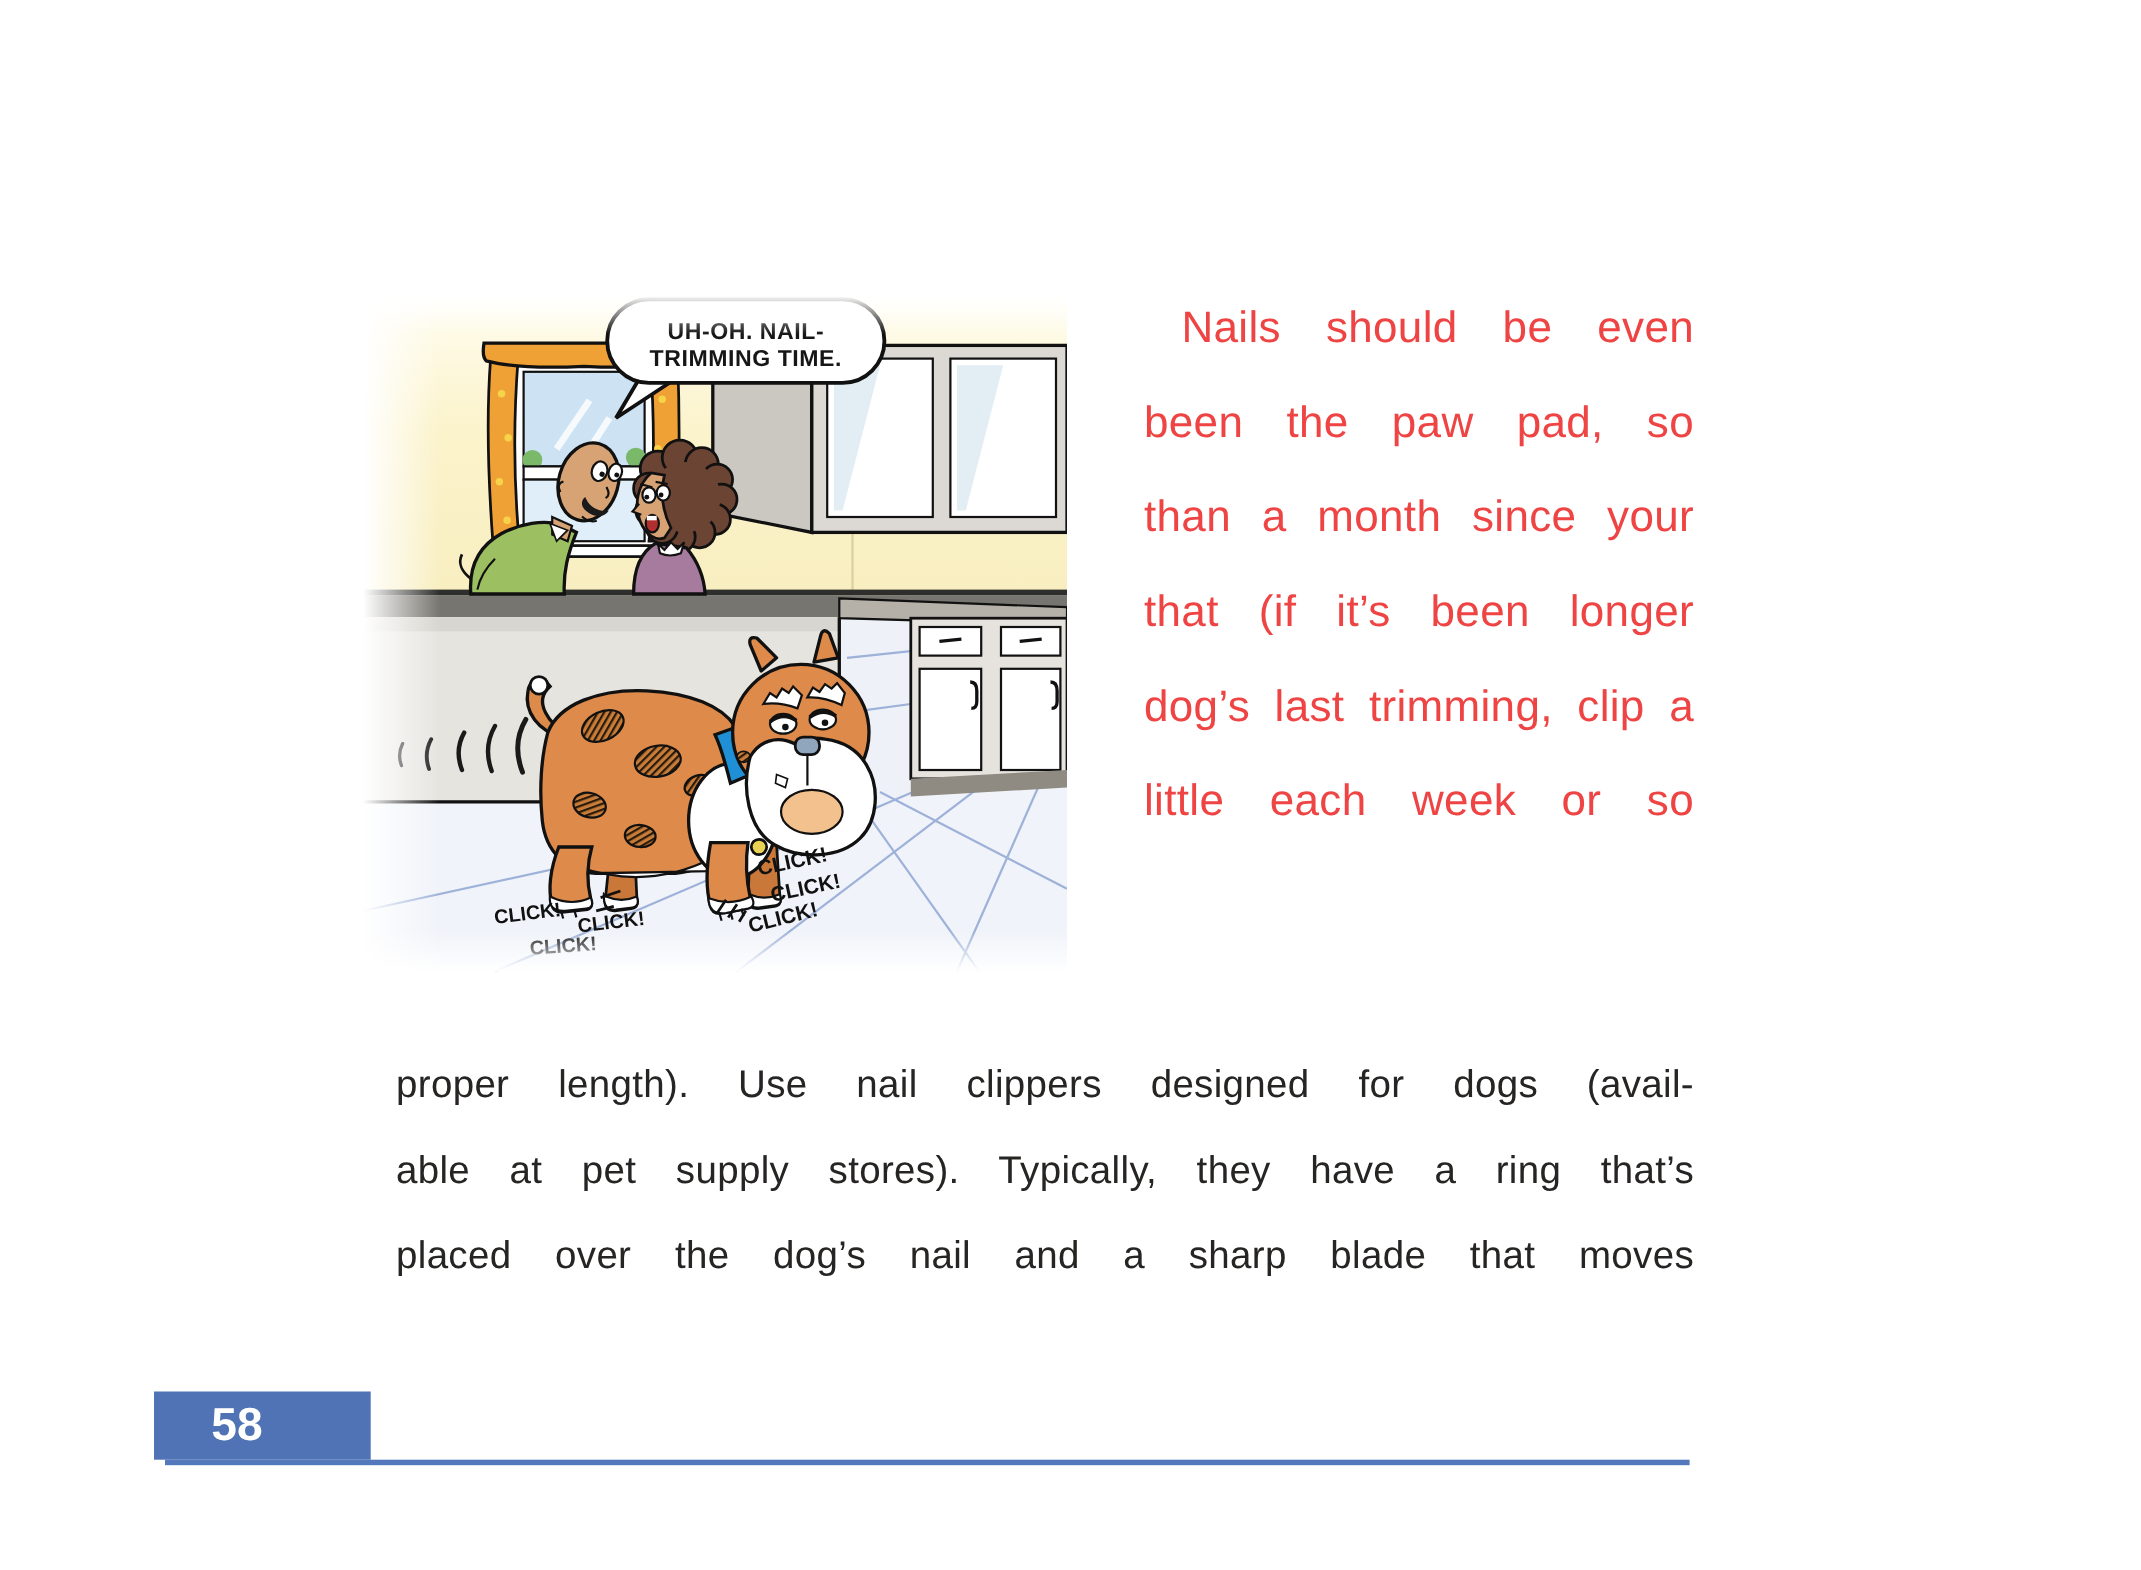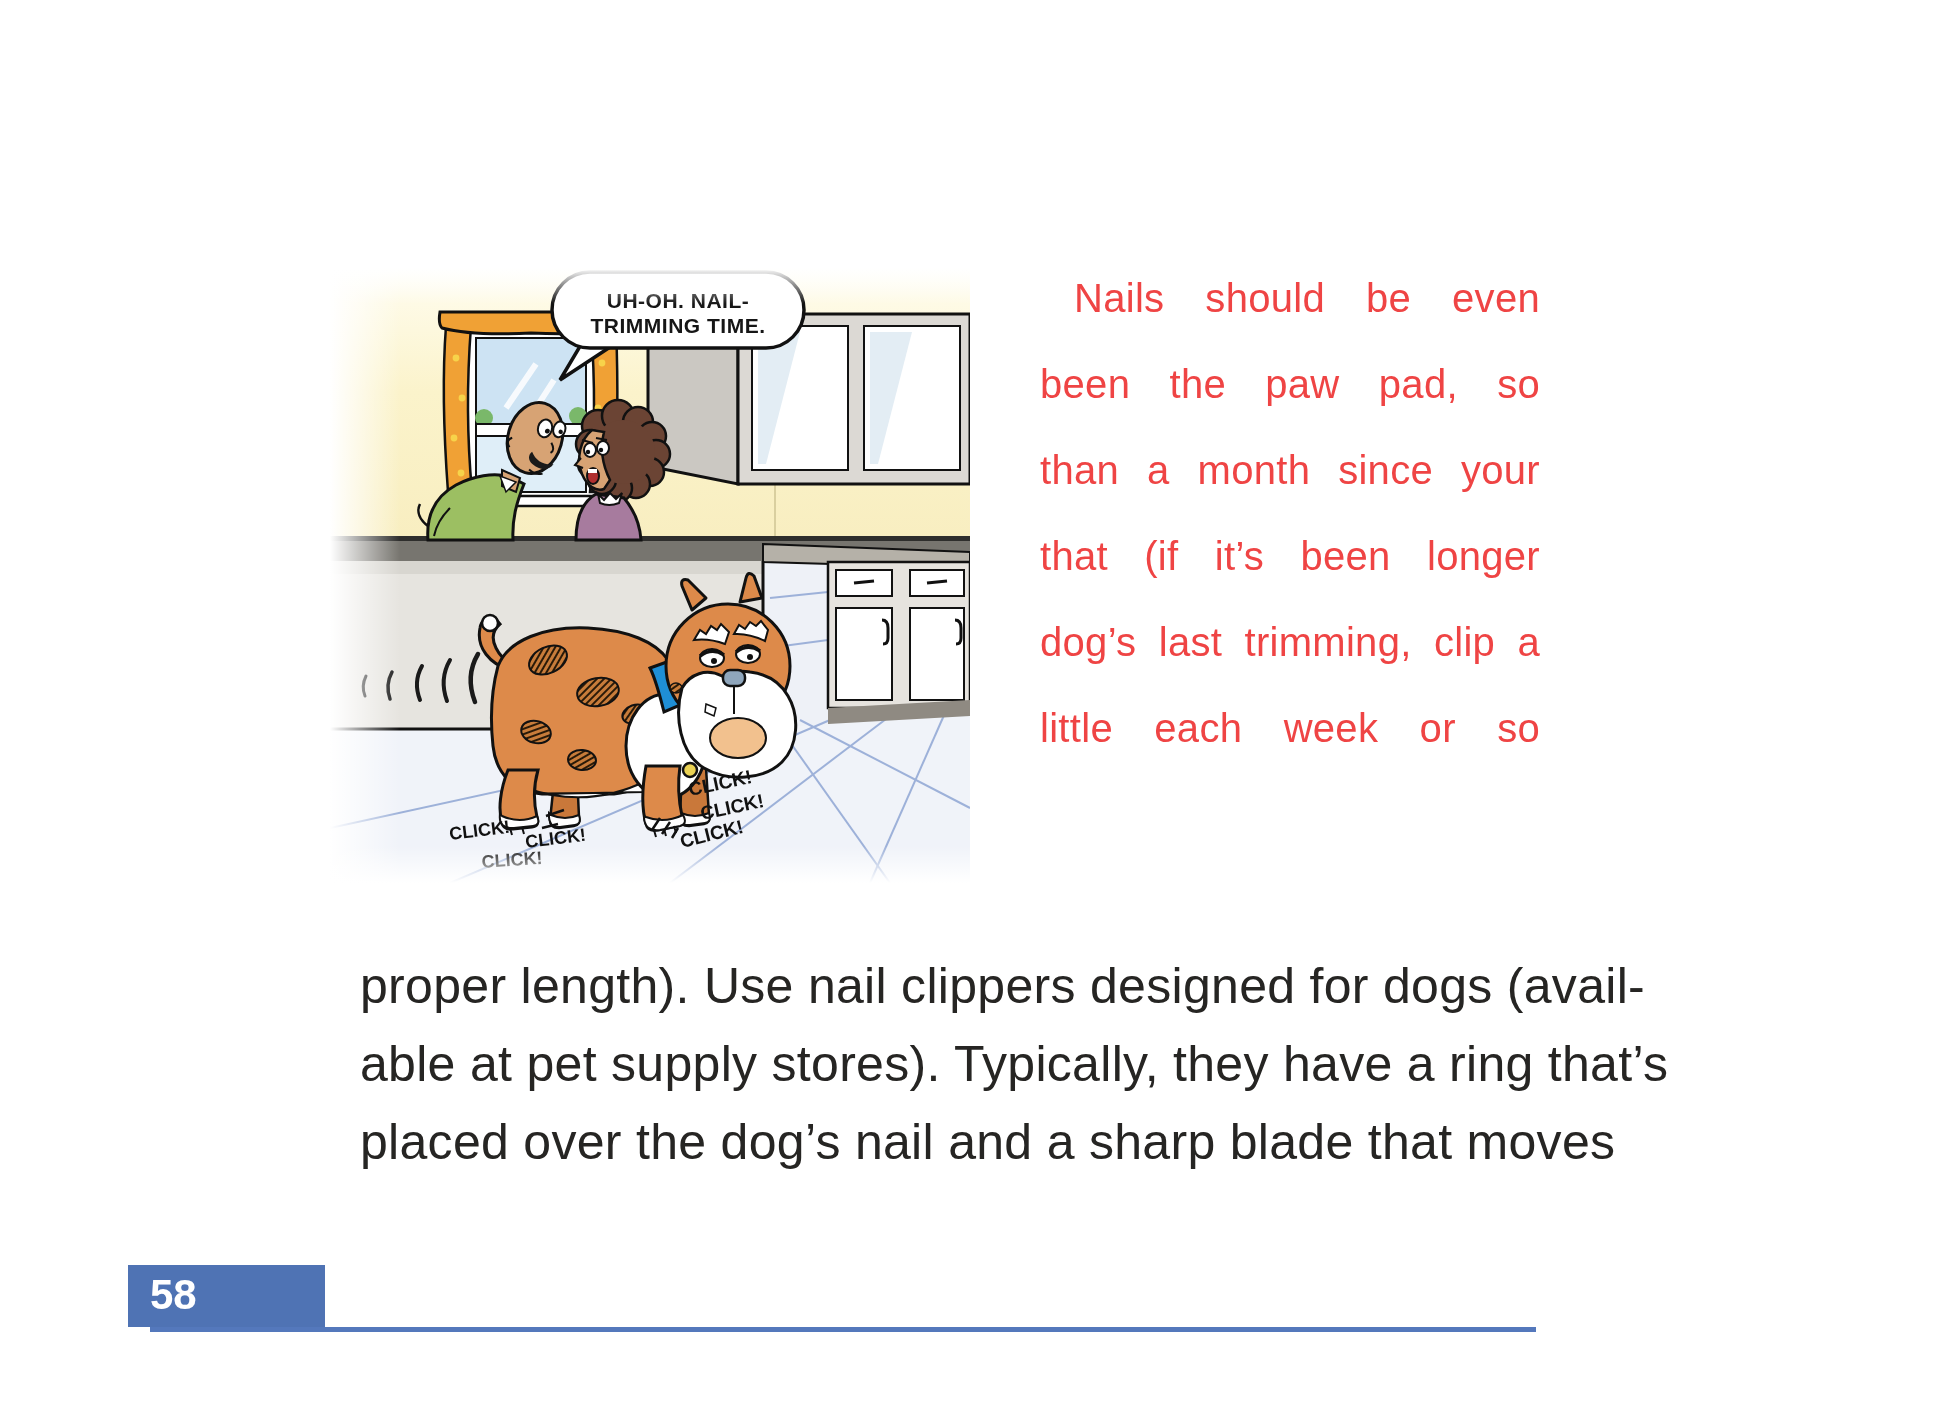--- a/index.html
+++ b/index.html
@@ -17,32 +17,32 @@
   }
   .col-text .tline{
     height:86px;line-height:86px;white-space:nowrap;
     text-align:justify;text-align-last:justify;
     letter-spacing:.3px;
   }
   .col-text .tline.indent{padding-left:34px;}
 
   .para-text{
     position:absolute;left:360px;top:947px;width:1180px;
-    color:#262523;font-size:50px;
+    color:#262523;font-size:35px;
   }
   .para-text .tline{
     height:78px;line-height:78px;white-space:nowrap;
     text-align:justify;text-align-last:justify;
     letter-spacing:.3px;
   }
 
   .page-badge{
-    position:absolute;left:128px;top:1265px;width:197px;height:62px;
+    position:absolute;left:140px;top:1265px;width:197px;height:62px;
     background:#4f73b4;color:#ffffff;box-sizing:border-box;
-    font-size:42px;font-weight:bold;line-height:60px;padding-left:22px;
+    font-size:42px;font-weight:bold;line-height:60px;padding-left:52px;
     z-index:2;
   }
   .footer-rule{
     position:absolute;left:150px;top:1327px;width:1386px;height:5px;
     background:#5478bc;z-index:1;
   }
 </style>
 </head>
 <body>
 

